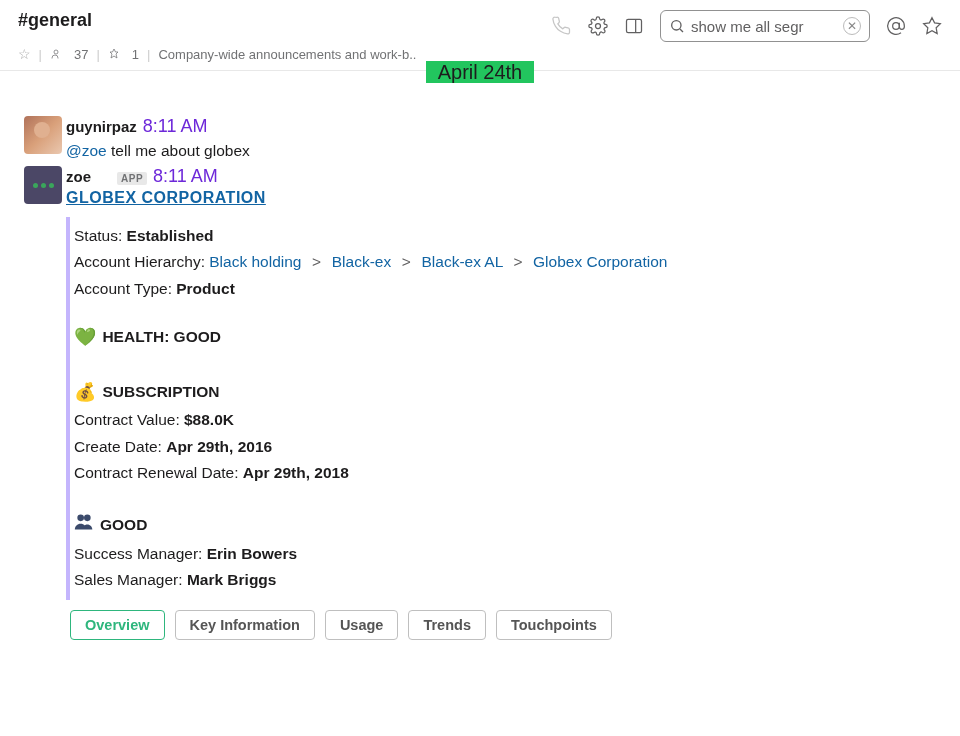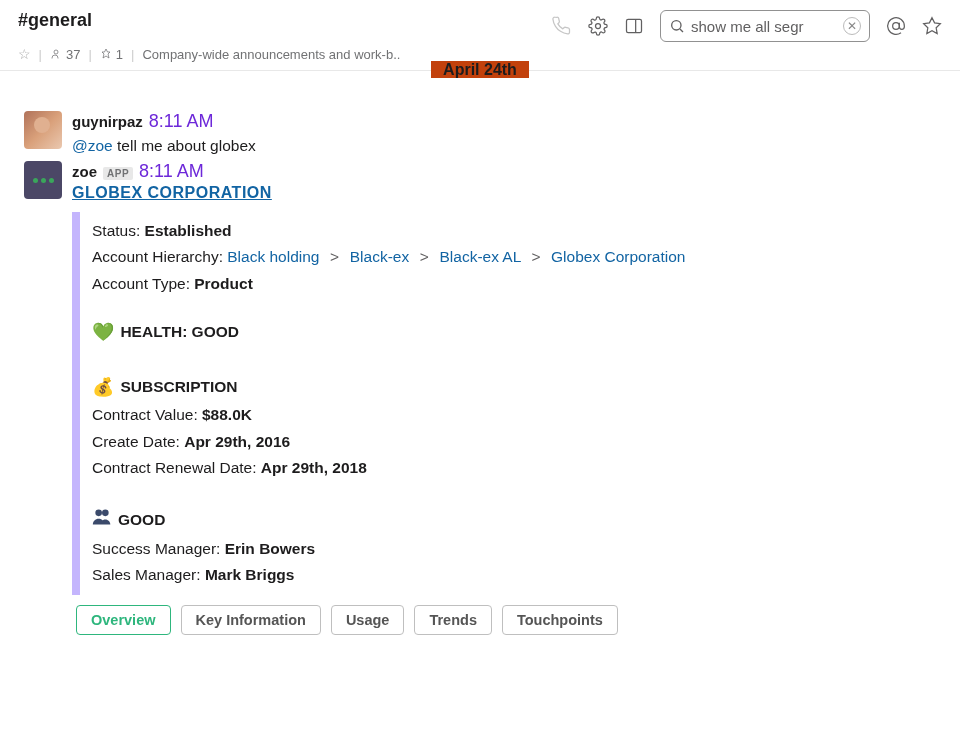--- a/index.html
+++ b/index.html
@@ -71,43 +71,43 @@
 .header-row2 {
   display: flex;
   align-items: center;
   font-size: 13px;
   color: #717274;
   margin-top: 4px;
   gap: 6px;
 }
 .meta-star { color: #aaa; font-size:14px;}
 .sep { color: #ccc; padding: 0 2px;}
-.meta-item { display:inline-flex; align-items:center; gap:4px;}
+.meta-item { display:inline-flex; align-items:center; gap:12px;}
 .meta-item svg { width:12px; height:12px; stroke:#717274; fill:none; stroke-width:1.5;}
 .topic { color:#717274; }
 
 
 .date-divider {
   position: relative;
   text-align: center;
   margin-top: -8px;
 }
 .date-divider span {
-  background:#c2410c;
+  background:#22c55e;
   padding: 0 12px;
-  font-weight:700;
-  font-size:16px;
+  font-weight:400;
+  font-size:20px;
   color:#1d1c1d;
   position: relative;
   top: -2px;
 }
 
 
 .messages { padding: 30px 18px 18px 24px; }
-.msg { display:flex; gap:10px; margin-bottom: 6px;}
+.msg { display:flex; gap:4px; margin-bottom: 6px;}
 .avatar {
   width:38px; height:38px; border-radius:4px;
   flex-shrink:0;
 }
 .avatar.user {
   background: linear-gradient(135deg,#b0725a 0%, #d9a07a 50%, #eac8b0 100%);
   position: relative;
   overflow:hidden;
 }
 .avatar.user::after{
@@ -122,38 +122,39 @@
 .avatar.app span{ width:5px; height:5px; border-radius:50%; background:#3aa65b; display:inline-block;}
 
 .msg-body { flex:1; min-width:0;}
 .msg-header-line { display:flex; align-items:baseline; gap:6px; }
 .username { font-weight:900; font-size:15px; color:#1d1c1d;}
 .app-badge {
   font-size:10px; font-weight:700;
   background:#e8e8e8; color:#717274;
   padding:1px 4px; border-radius:2px;
   letter-spacing:0.5px;
+  margin-left:20px;
 }
 .ts { font-size:18px; color:#6d28d9;}
 .msg-text { font-size:15.5px; color:#1d1c1d; margin-top:5px;}
 .mention { color:#1264a3; }
 
 .company-link {
   color:#1264a3;
   font-weight:800;
   font-size:16px;
   letter-spacing:0.5px;
   display:inline-block;
   margin-top:2px;
 }
 
 
 .attach {
-  border-left: 8px solid #c4b5fd;
-  padding: 6px 0 6px 12px;
+  border-left: 4px solid #c4b5fd;
+  padding: 6px 0 6px 4px;
   margin-top: 10px;
   margin-bottom: 10px;
   font-size: 15.5px;
   line-height: 1.7;
   color:#1d1c1d;
 }
 .attach .label { color:#1d1c1d; }
 .attach .val { font-weight:700; }
 .attach a { color:#1264a3; text-decoration:none; }
 .attach .crumb-sep { color:#616061; padding:0 2px;}

